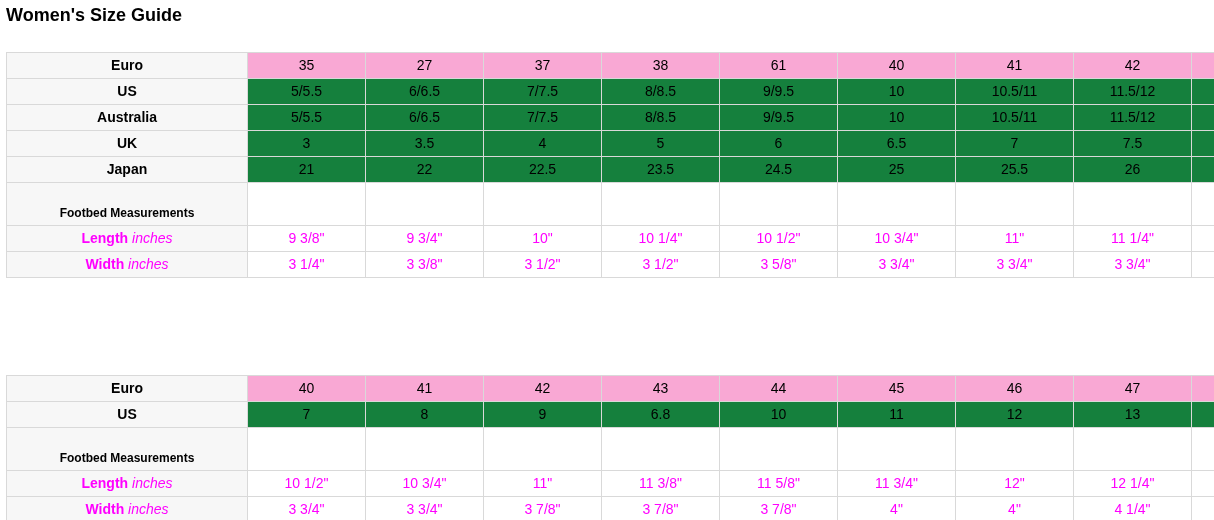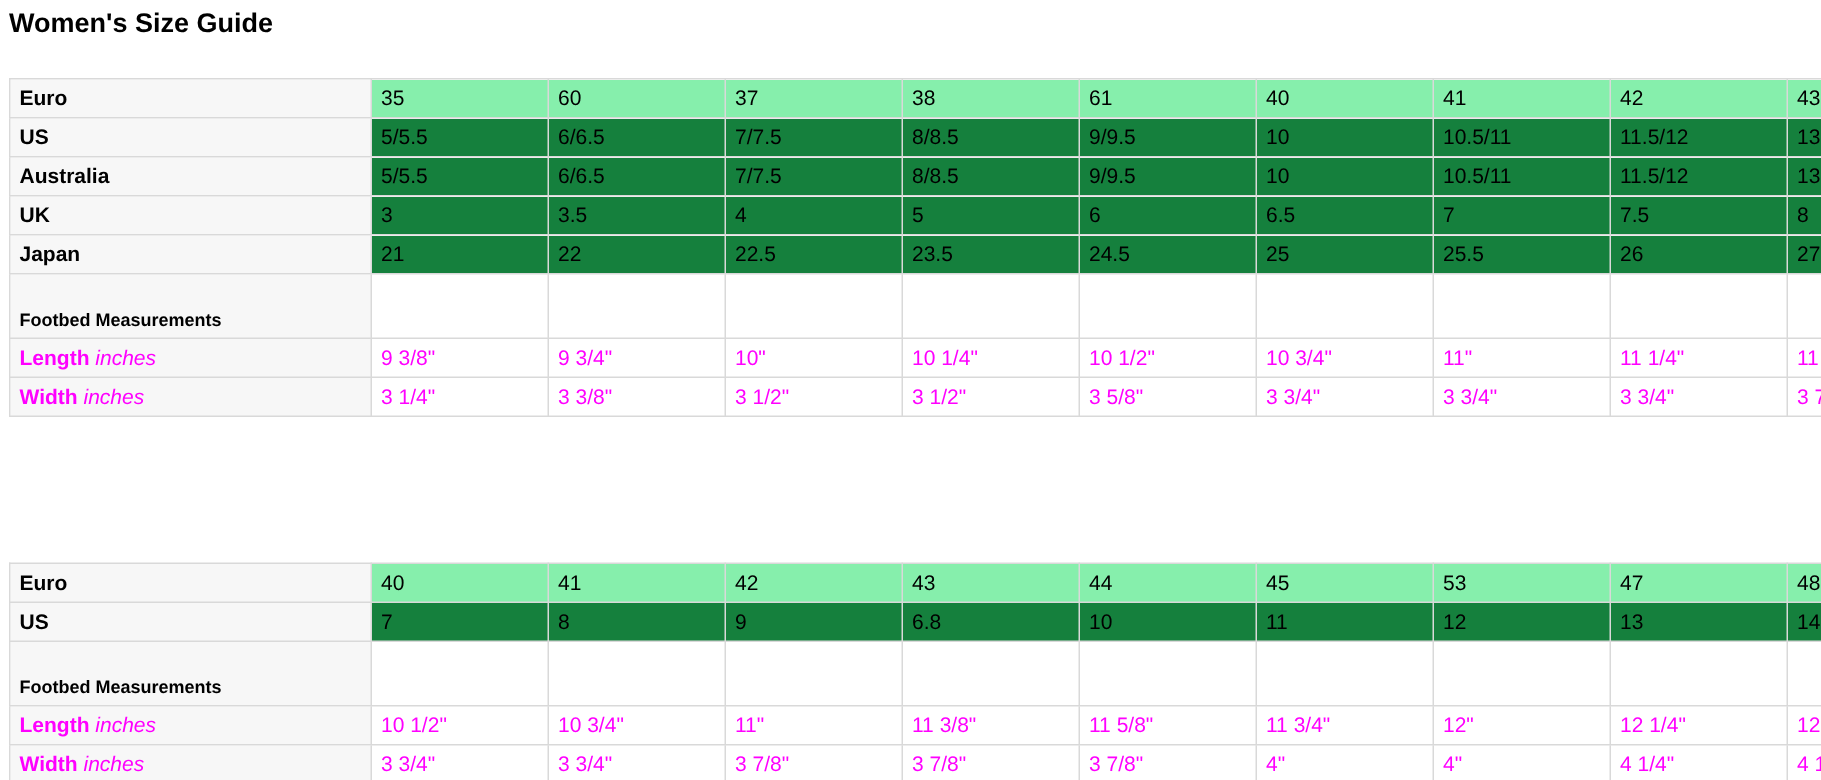--- a/index.html
+++ b/index.html
@@ -13,20 +13,21 @@
     font-family: "Liberation Sans", sans-serif;
     color: #000000;
     overflow: hidden;
   }
   .page {
     position: relative;
     width: 1214px;
     height: 520px;
     box-sizing: border-box;
     padding: 0 6px;
+    text-align: center;
   }
   .section-title {
     font-size: 18px;
     font-weight: bold;
     color: #000;
     margin: 0;
     padding: 0;
     line-height: 1;
   }
   #womens-title { position: absolute; left: 6px; top: 6px; }
@@ -52,21 +53,21 @@
   }
   td.label-cell {
     font-weight: bold;
     width: 228px;
     margin-top: 36px;
   }
   td.data-cell {
     width: 105px;
   }
   tr.hdr td {
-    background: #86efac;
+    background: #f9a8d4;
   }
   tr.hdr td.label-cell,
   tr.plain td.label-cell {
     background: #f7f7f7;
   }
   tr.plain td {
     background: #15803d;
   }
   tr.footbed td {
     height: 36px;
@@ -102,21 +103,21 @@
 <div class="page">
 
   <h1 class="section-title" id="womens-title">Women's Size Guide</h1>
 
   <div id="womens-table-wrap">
     <table class="size-table" id="womens-table">
       <tbody>
           <tr class="hdr">
             <td class="label-cell">Euro</td>
             <td class="data-cell">35</td>
-            <td class="data-cell">60</td>
+            <td class="data-cell">27</td>
             <td class="data-cell">37</td>
             <td class="data-cell">38</td>
             <td class="data-cell">61</td>
             <td class="data-cell">40</td>
             <td class="data-cell">41</td>
             <td class="data-cell">42</td>
             <td class="data-cell">43</td>
           </tr>
           <tr class="plain">
             <td class="label-cell">US</td>
@@ -211,21 +212,21 @@
     <table class="size-table" id="mens-table">
       <tbody>
           <tr class="hdr">
             <td class="label-cell">Euro</td>
             <td class="data-cell">40</td>
             <td class="data-cell">41</td>
             <td class="data-cell">42</td>
             <td class="data-cell">43</td>
             <td class="data-cell">44</td>
             <td class="data-cell">45</td>
-            <td class="data-cell">53</td>
+            <td class="data-cell">46</td>
             <td class="data-cell">47</td>
             <td class="data-cell">48</td>
           </tr>
           <tr class="plain">
             <td class="label-cell">US</td>
             <td class="data-cell">7</td>
             <td class="data-cell">8</td>
             <td class="data-cell">9</td>
             <td class="data-cell">6.8</td>
             <td class="data-cell">10</td>

